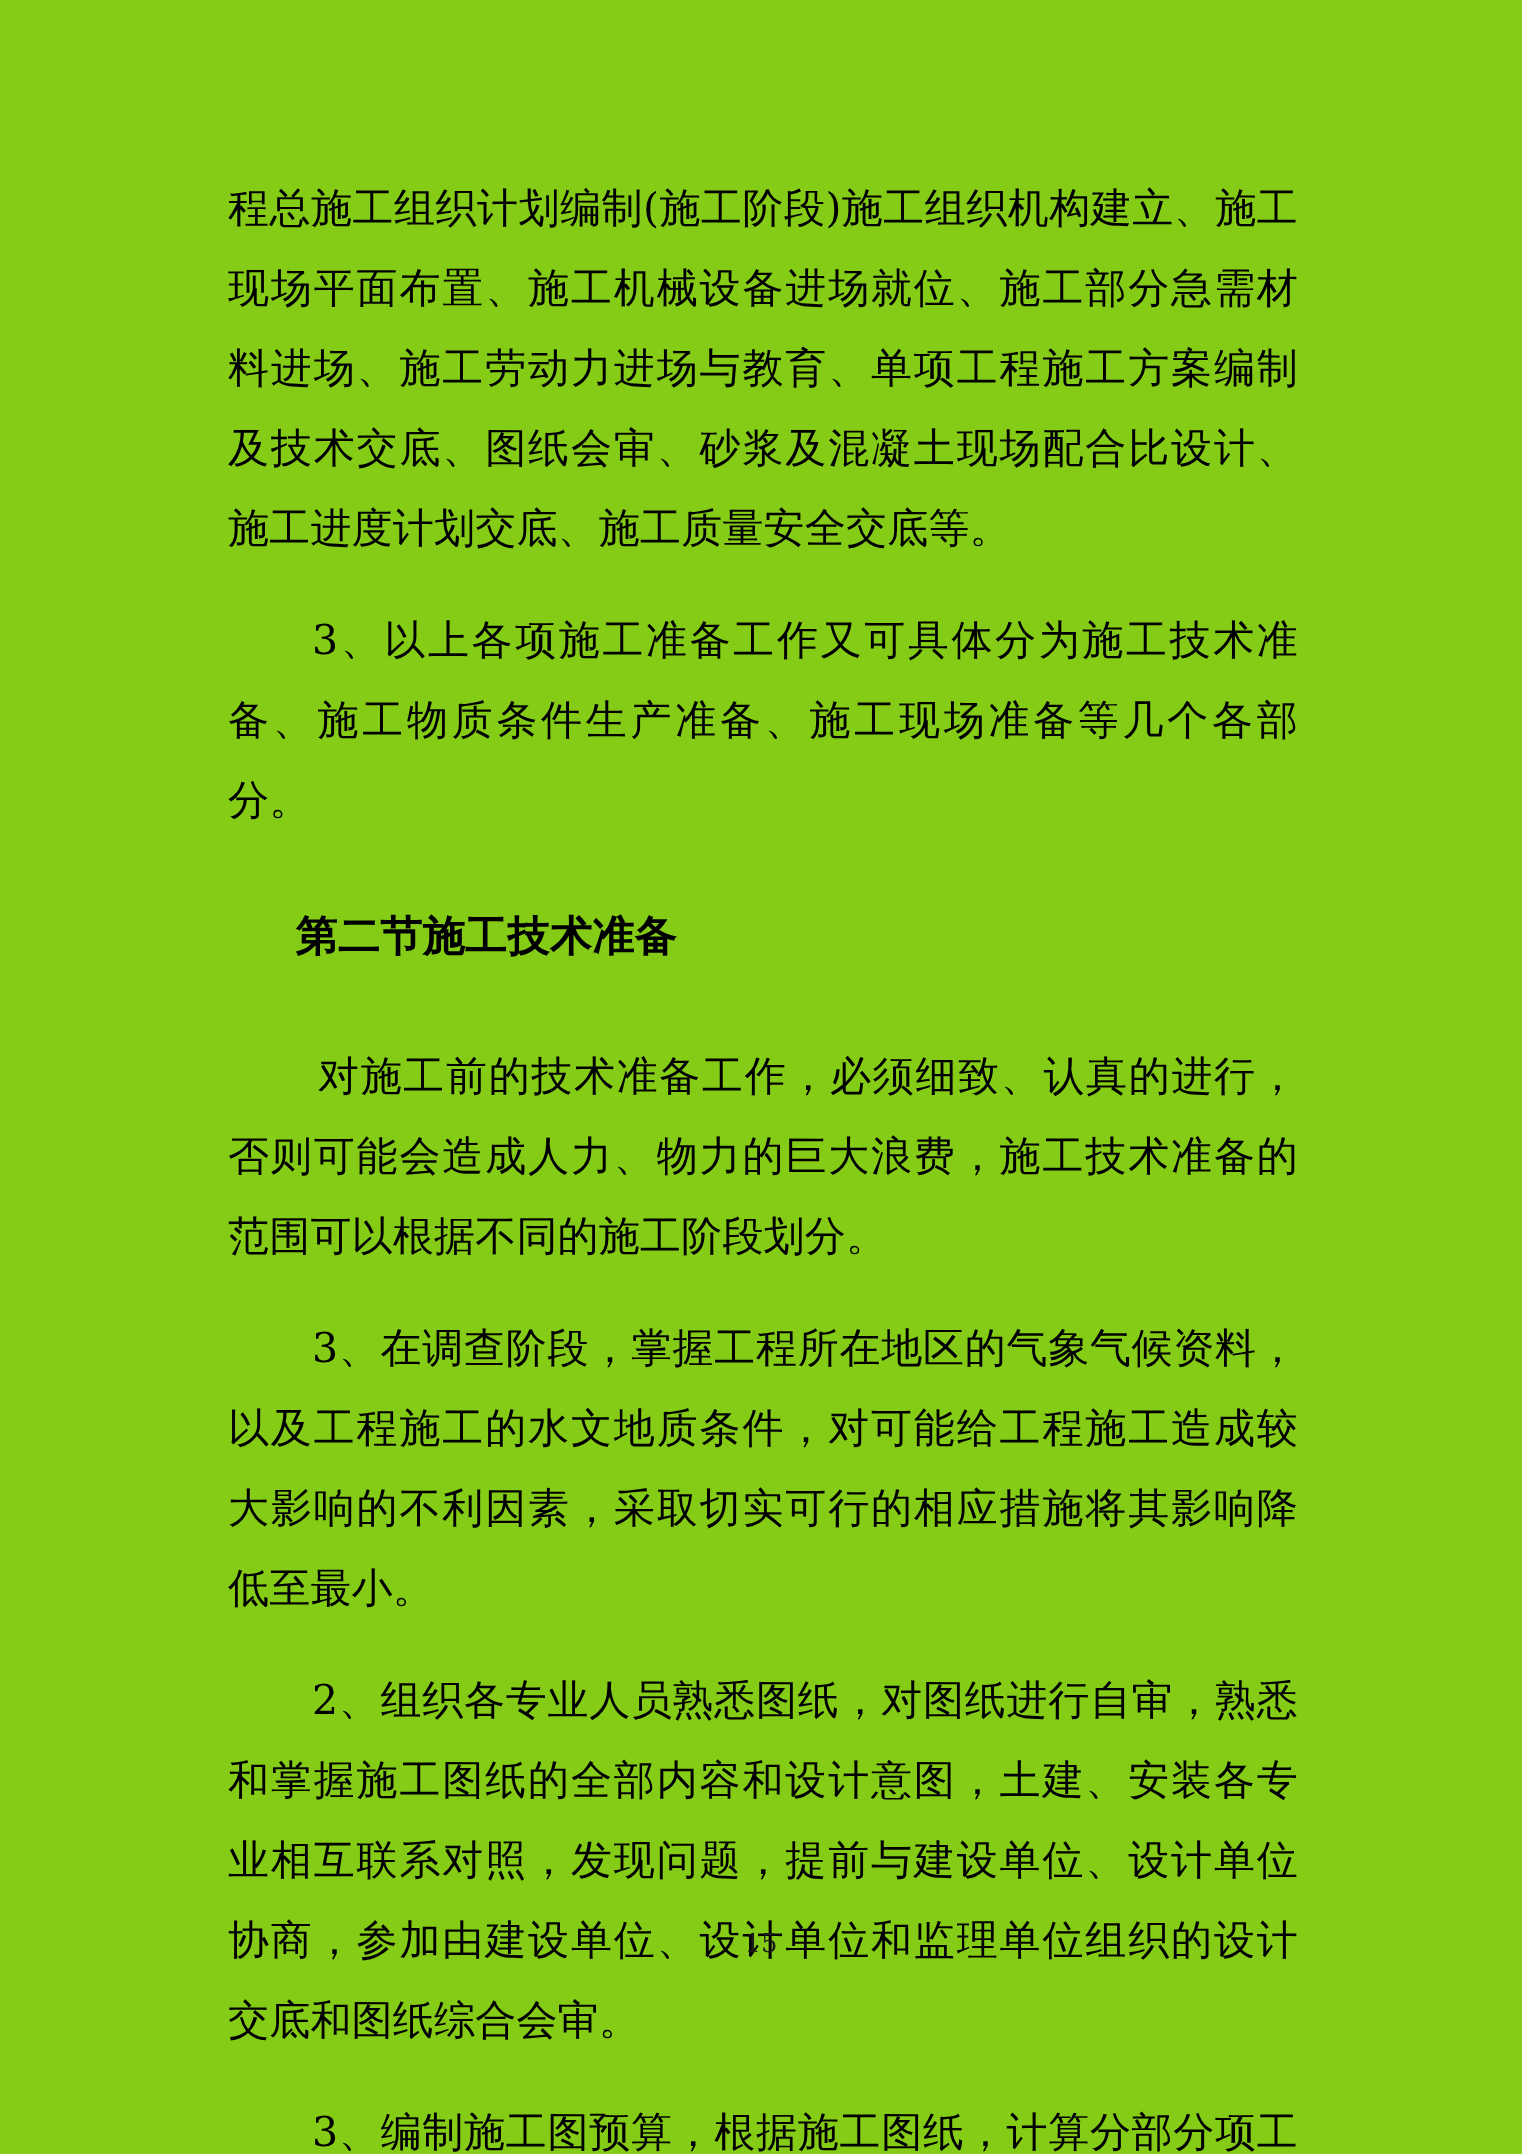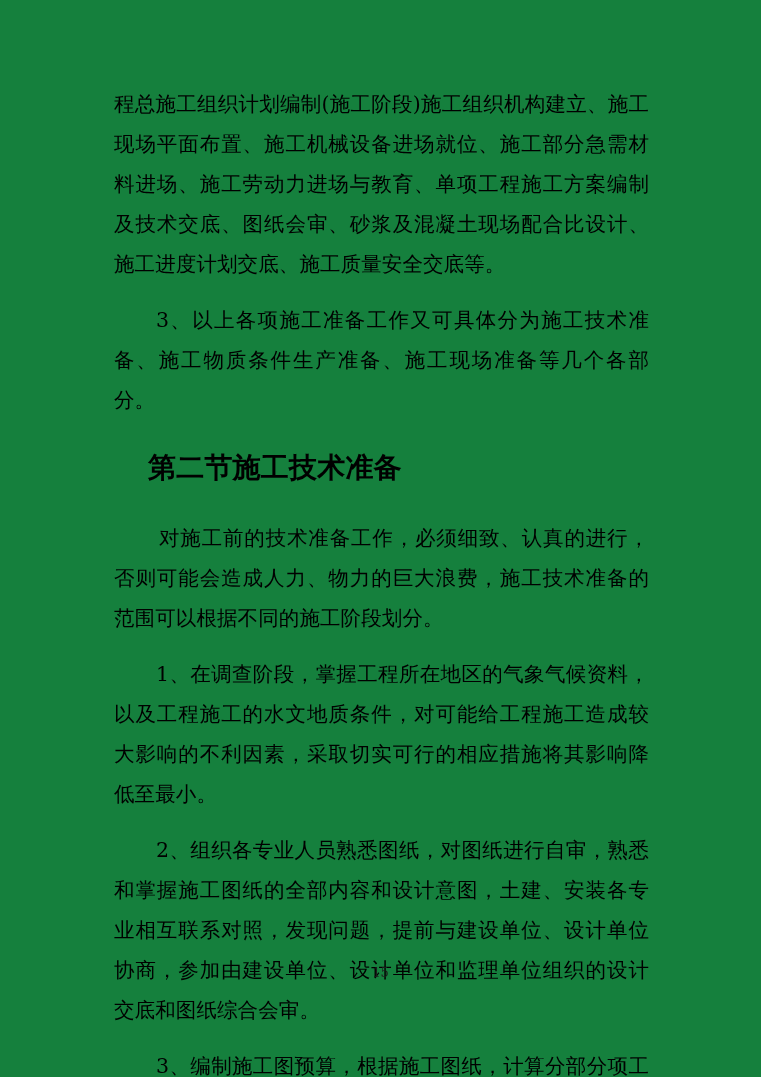--- a/index.html
+++ b/index.html
@@ -9,21 +9,21 @@
   }
   body {
     font-family: "DejaVu Serif", "Liberation Serif", serif;
     color: #000000;
     -webkit-font-smoothing: antialiased;
   }
   .page {
     position: relative;
     width: 761px;
     height: 1077px;
-    background: #15803d;
+    background: #84cc16;
     overflow: hidden;
     box-sizing: border-box;
   }
   .content {
     position: absolute;
     left: 114px;
     top: 84px;
     width: 535px;
   }
   .para {
@@ -40,21 +40,21 @@
     text-indent: 0;
   }
   .para.num {
     text-indent: 42px;
     margin-top: 16px;
   }
   .para.lead {
     text-indent: 45px;
   }
   .heading {
-    font-size: 28px;
+    font-size: 21px;
     line-height: 40px;
     font-weight: bold;
     margin: 0;
     text-indent: 34px;
     letter-spacing: 0.2px;
   }
   .gap-before-heading { height: 28px; }
   .gap-after-heading  { height: 30px; }
   .page-number {
     position: absolute;
@@ -80,21 +80,21 @@
     <p class="para num">3、以上各项施工准备工作又可具体分为施工技术准备、施工物质条件生产准备、施工现场准备等几个各部分。</p>
 
     <div class="gap-before-heading"></div>
 
     <p class="heading">第二节施工技术准备</p>
 
     <div class="gap-after-heading"></div>
 
     <p class="para lead">对施工前的技术准备工作，必须细致、认真的进行，否则可能会造成人力、物力的巨大浪费，施工技术准备的范围可以根据不同的施工阶段划分。</p>
 
-    <p class="para num">1、在调查阶段，掌握工程所在地区的气象气候资料，以及工程施工的水文地质条件，对可能给工程施工造成较大影响的不利因素，采取切实可行的相应措施将其影响降低至最小。</p>
+    <p class="para num">3、在调查阶段，掌握工程所在地区的气象气候资料，以及工程施工的水文地质条件，对可能给工程施工造成较大影响的不利因素，采取切实可行的相应措施将其影响降低至最小。</p>
 
     <p class="para num">2、组织各专业人员熟悉图纸，对图纸进行自审，熟悉和掌握施工图纸的全部内容和设计意图，土建、安装各专业相互联系对照，发现问题，提前与建设单位、设计单位协商，参加由建设单位、设计单位和监理单位组织的设计交底和图纸综合会审。</p>
 
     <p class="para num">3、编制施工图预算，根据施工图纸，计算分部分项工程量，</p>
 
   </div>
 
   <div class="page-number">15</div>
 
 </div>

